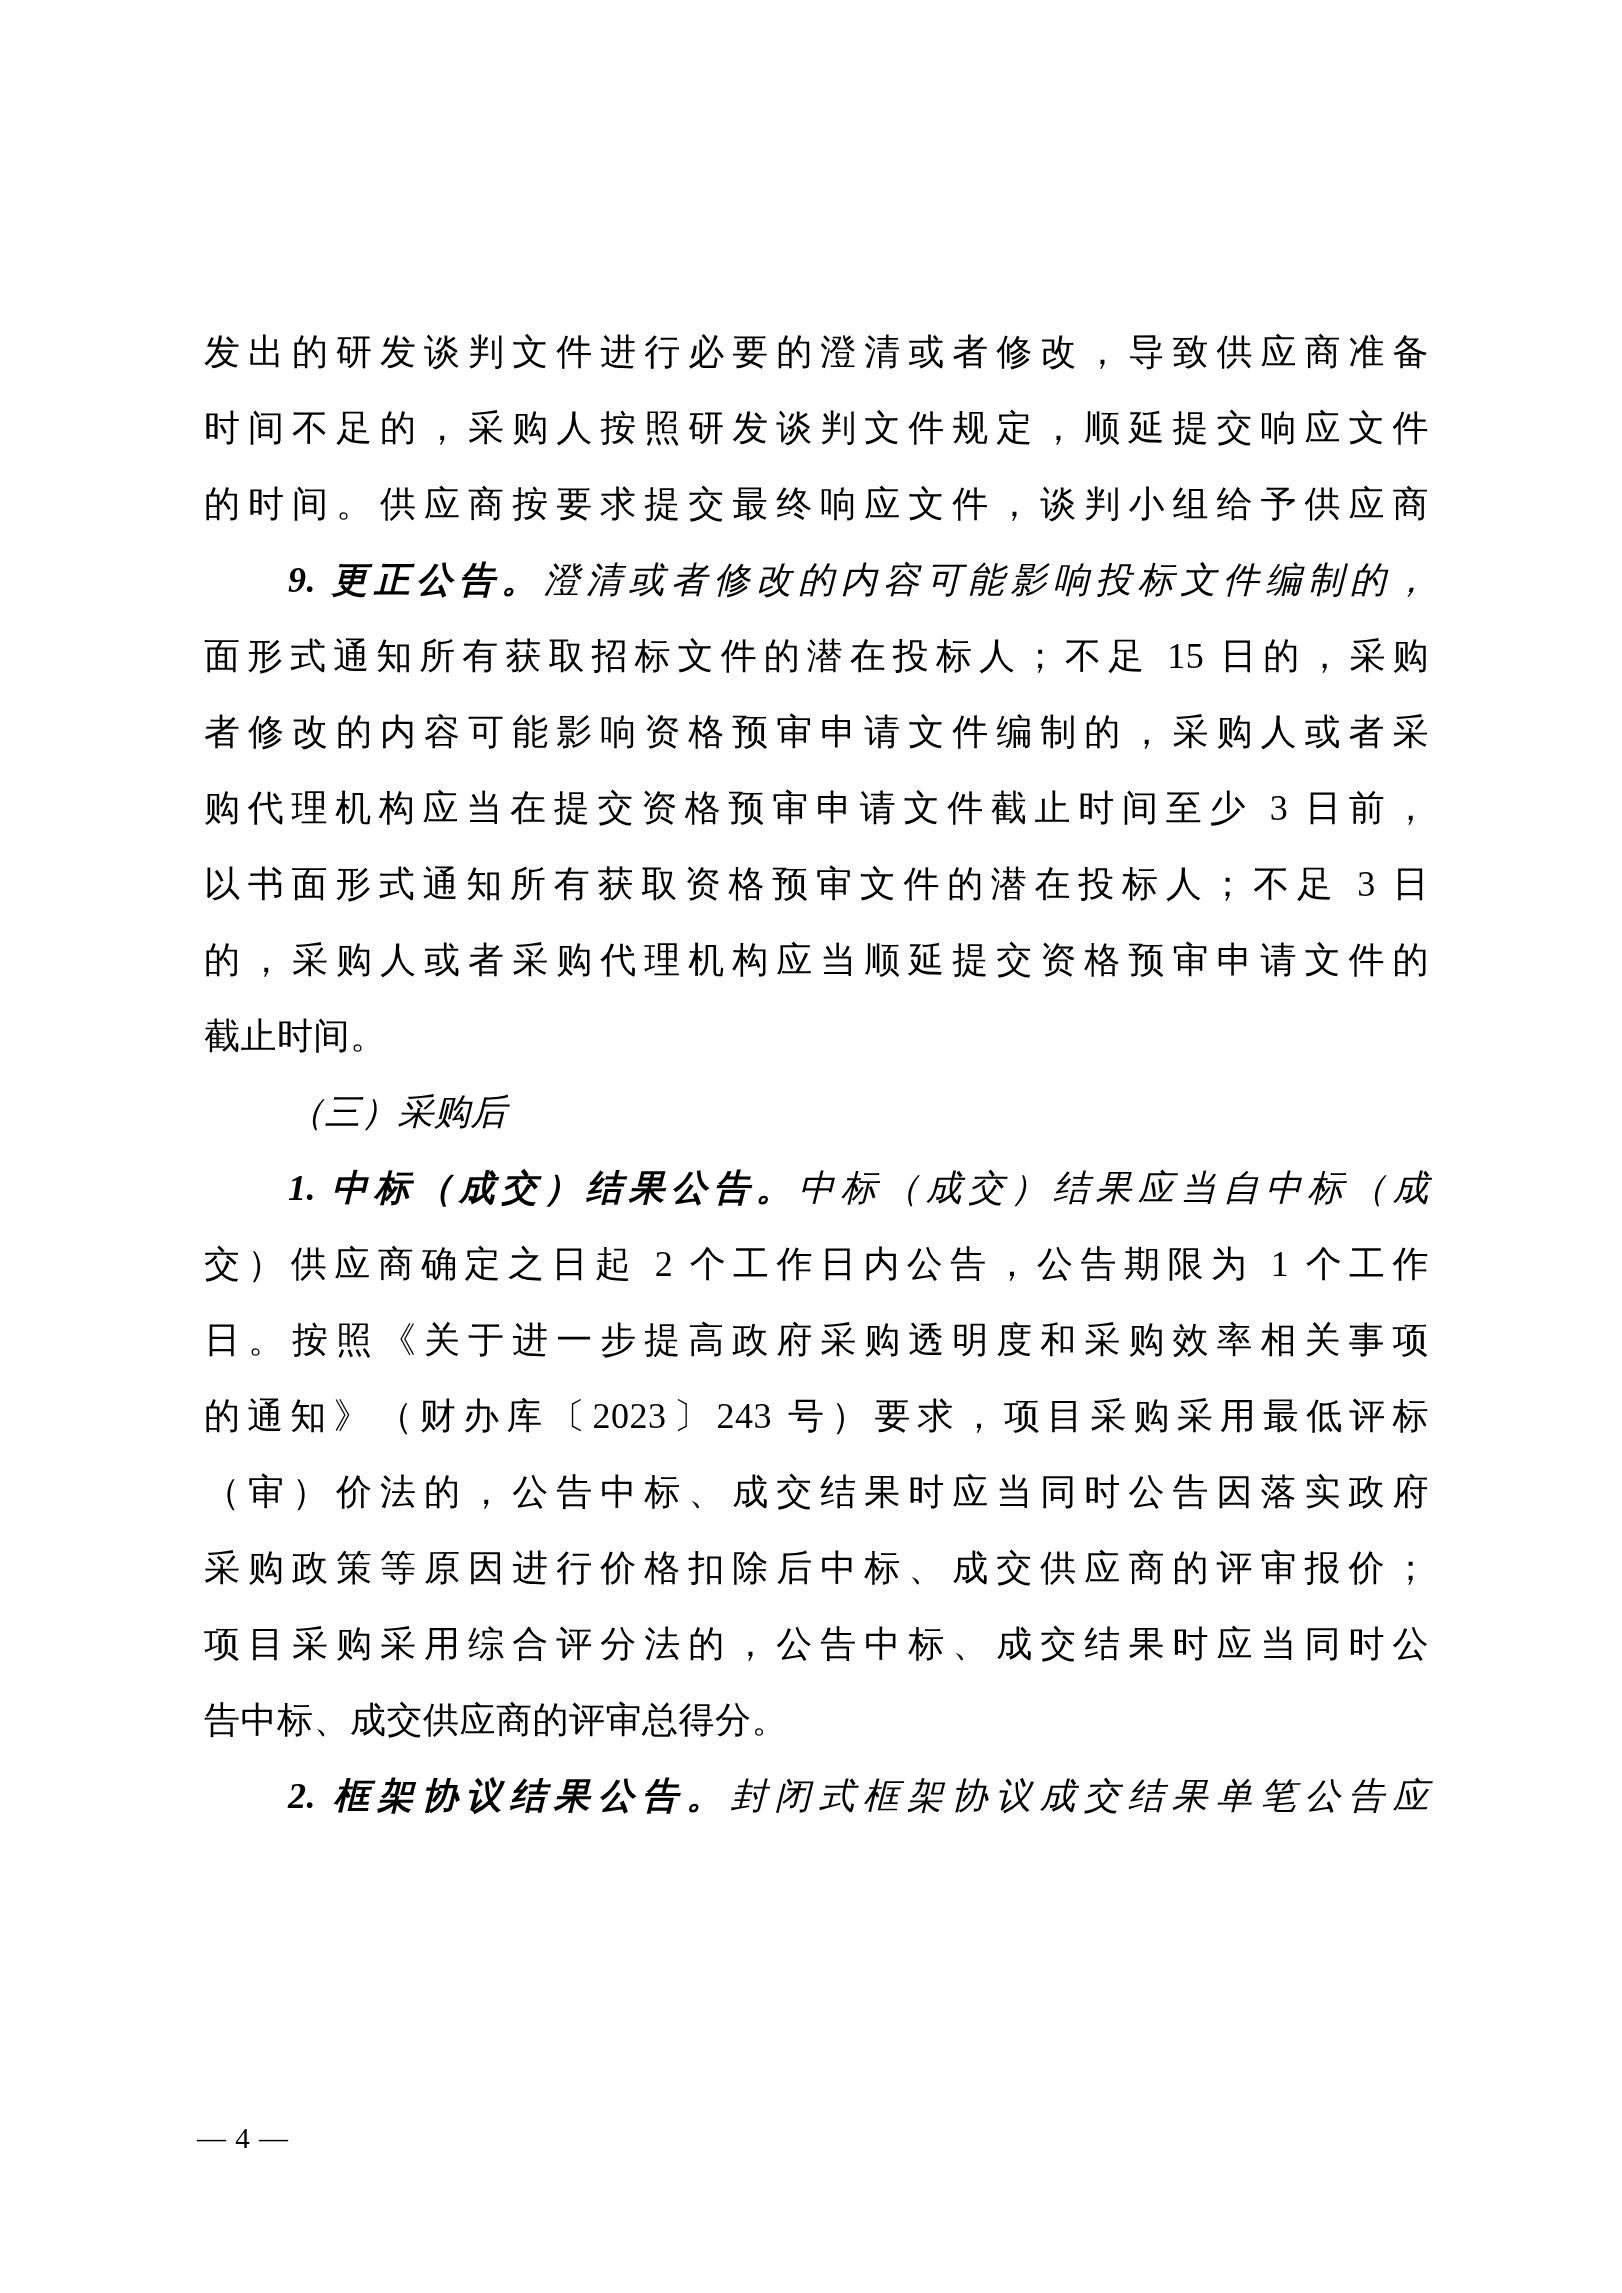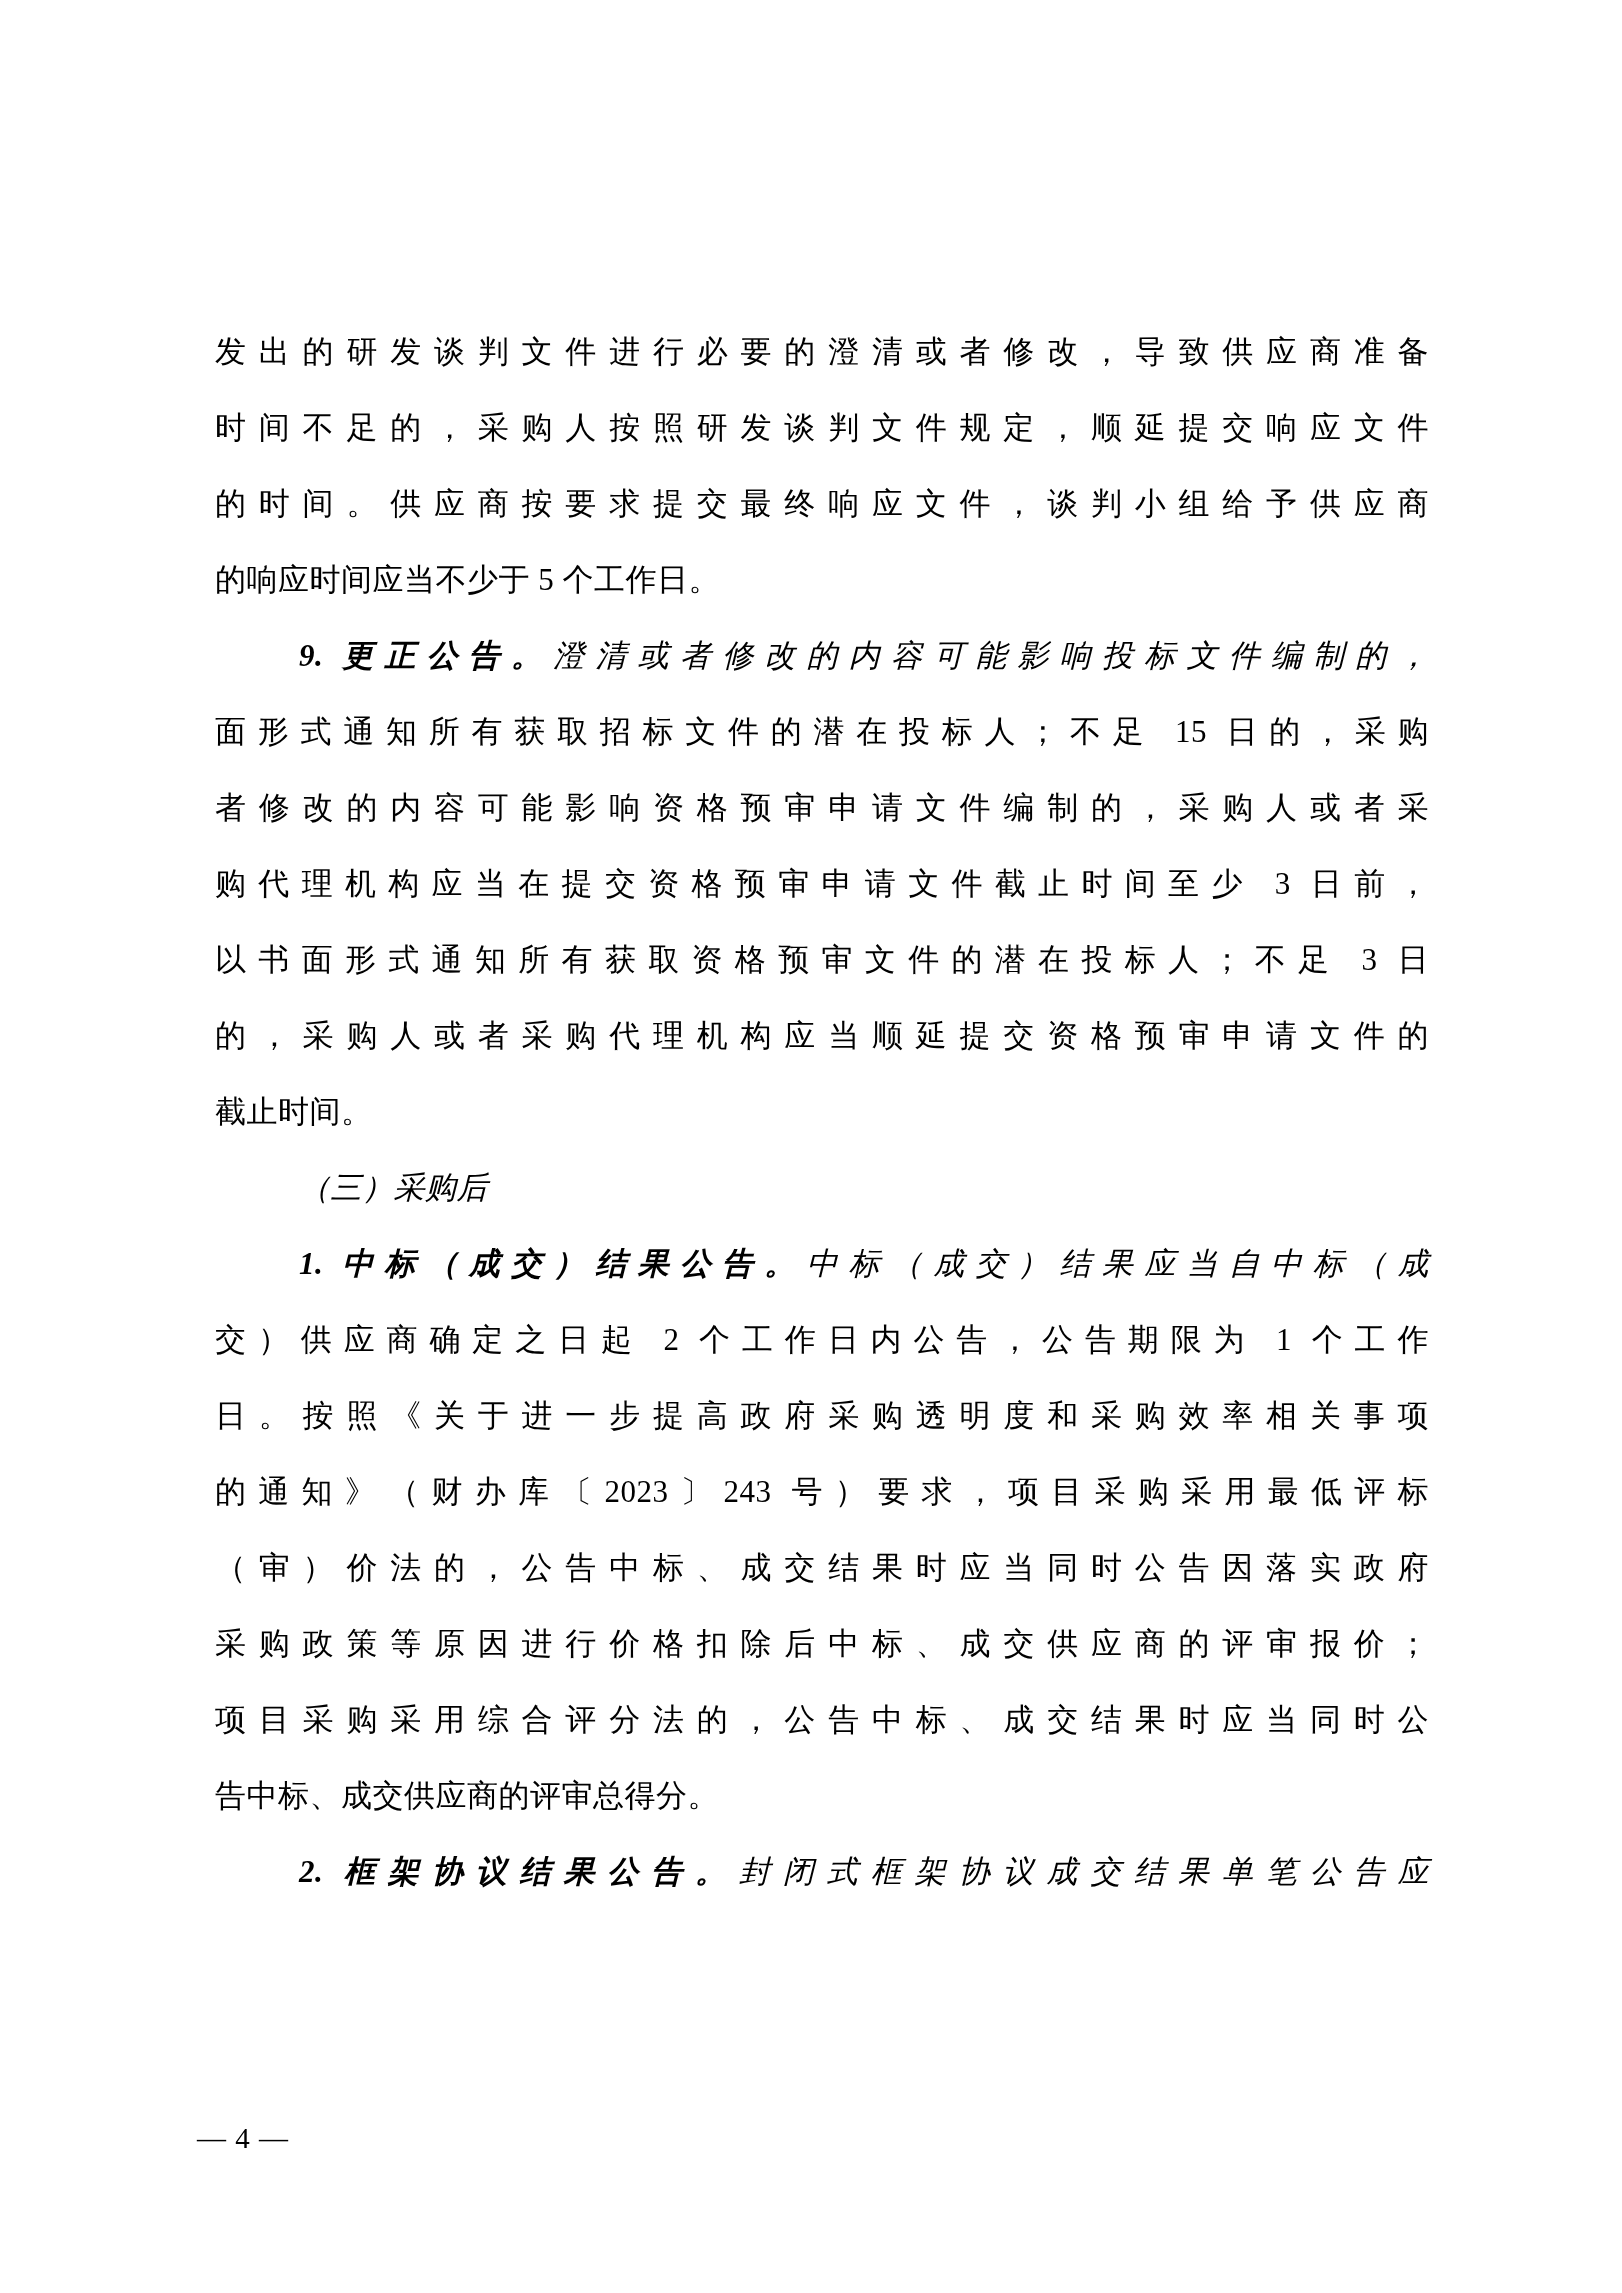--- a/index.html
+++ b/index.html
@@ -20,30 +20,29 @@
     inset: 0;
     background: #ffffff;
   }
   .text-block {
     position: absolute;
     left: 204px;
     top: 314px;
     width: 1225px;
   }
   .line {
-    font-size: 31px;
+    font-size: 36px;
     height: 76px;
     line-height: 76px;
     white-space: nowrap;
     text-align: justify;
     text-align-last: justify;
     -moz-text-align-last: justify;
     color: #000000;
     letter-spacing: 0.5px;
-    margin-left: 11px;
   }
   .line.indent {
     padding-left: 84px;
     font-style: italic;
   }
   .line.end {
     text-align-last: left;
     -moz-text-align-last: left;
   }
   .run {
@@ -63,21 +62,20 @@
   }
 </style>
 </head>
 <body>
 
 <div class="page">
   <div class="text-block">
       <div class="line"><span class="run">发出的研发谈判文件进行必要的澄清或者修改，导致供应商准备</span></div>
       <div class="line"><span class="run">时间不足的，采购人按照研发谈判文件规定，顺延提交响应文件</span></div>
       <div class="line"><span class="run">的时间。供应商按要求提交最终响应文件，谈判小组给予供应商</span></div>
-      <div class="line end"><span class="run">的响应时间应当不少于 5 个工作日。</span></div>
       <div class="line indent"><span class="run bold">9. 更正公告。</span><span class="run">澄清或者修改的内容可能影响投标文件编制的，</span></div>
       <div class="line"><span class="run">面形式通知所有获取招标文件的潜在投标人；不足 15 日的，采购</span></div>
       <div class="line"><span class="run">者修改的内容可能影响资格预审申请文件编制的，采购人或者采</span></div>
       <div class="line"><span class="run">购代理机构应当在提交资格预审申请文件截止时间至少 3 日前，</span></div>
       <div class="line"><span class="run">以书面形式通知所有获取资格预审文件的潜在投标人；不足 3 日</span></div>
       <div class="line"><span class="run">的，采购人或者采购代理机构应当顺延提交资格预审申请文件的</span></div>
       <div class="line end"><span class="run">截止时间。</span></div>
       <div class="line indent end"><span class="run">（三）采购后</span></div>
       <div class="line indent"><span class="run bold">1. 中标（成交）结果公告。</span><span class="run">中标（成交）结果应当自中标（成</span></div>
       <div class="line"><span class="run">交）供应商确定之日起 2 个工作日内公告，公告期限为 1 个工作</span></div>

